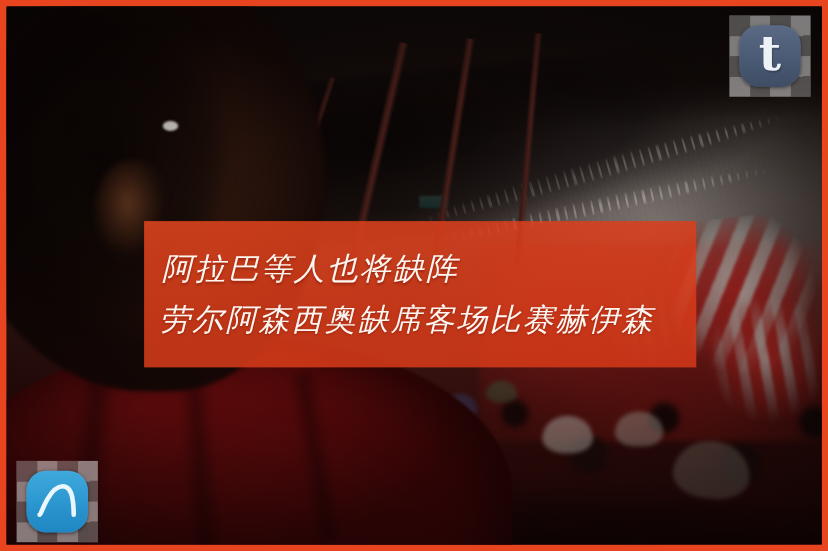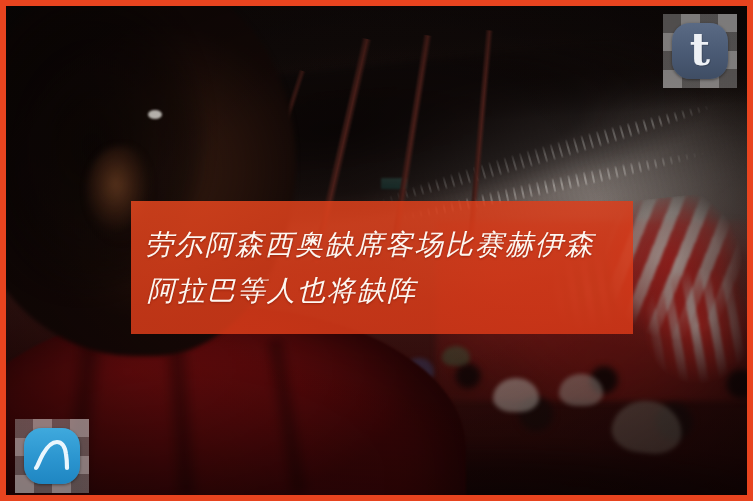--- a/index.html
+++ b/index.html
@@ -435,22 +435,22 @@
     <div class="fg-head"></div>
     <div class="fg-hair"></div>
     <div class="fg-ear"></div>
     <div class="fg-glint"></div>
 
     <div class="grade"></div>
     <div class="vignette"></div>
   </div>
 
   <div id="caption-banner">
+    <div class="banner-line l2">阿拉巴等人也将缺阵</div>
     <div class="banner-line l1">劳尔阿森西奥缺席客场比赛赫伊森</div>
-    <div class="banner-line l2">阿拉巴等人也将缺阵</div>
   </div>
 
   <div class="app-icon" id="tumblr-icon">
     <div class="checker"></div>
     <div class="icon-tile tile-tumblr"></div>
     <div class="glyph">
       <span class="t-glyph">t</span>
     </div>
   </div>
 

